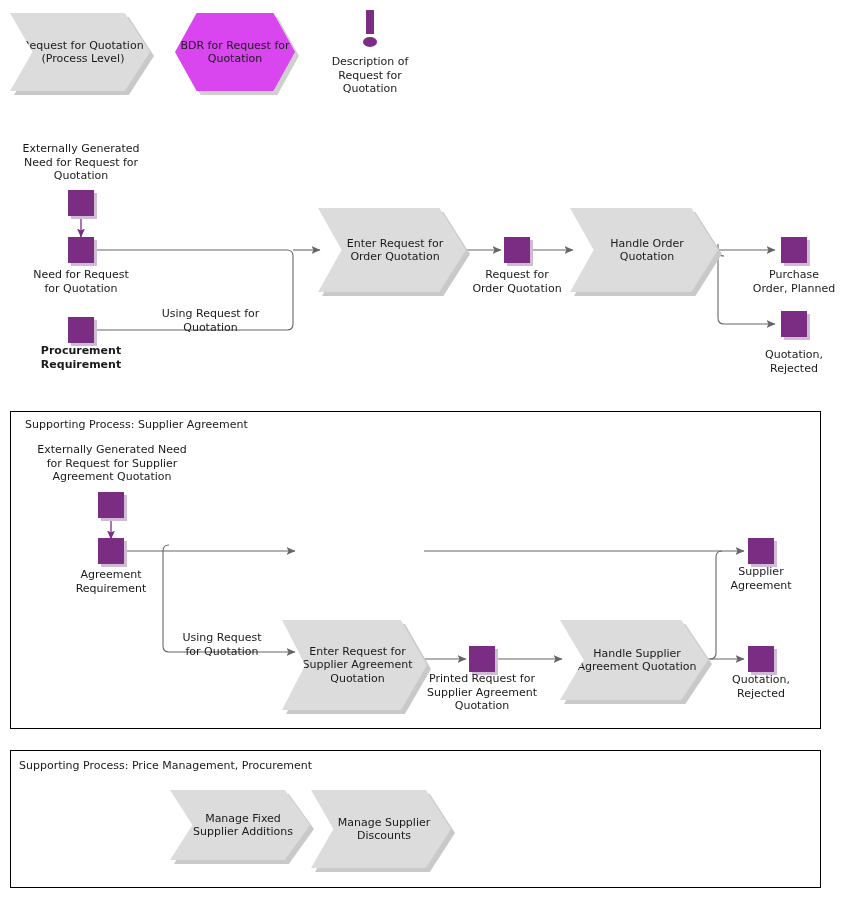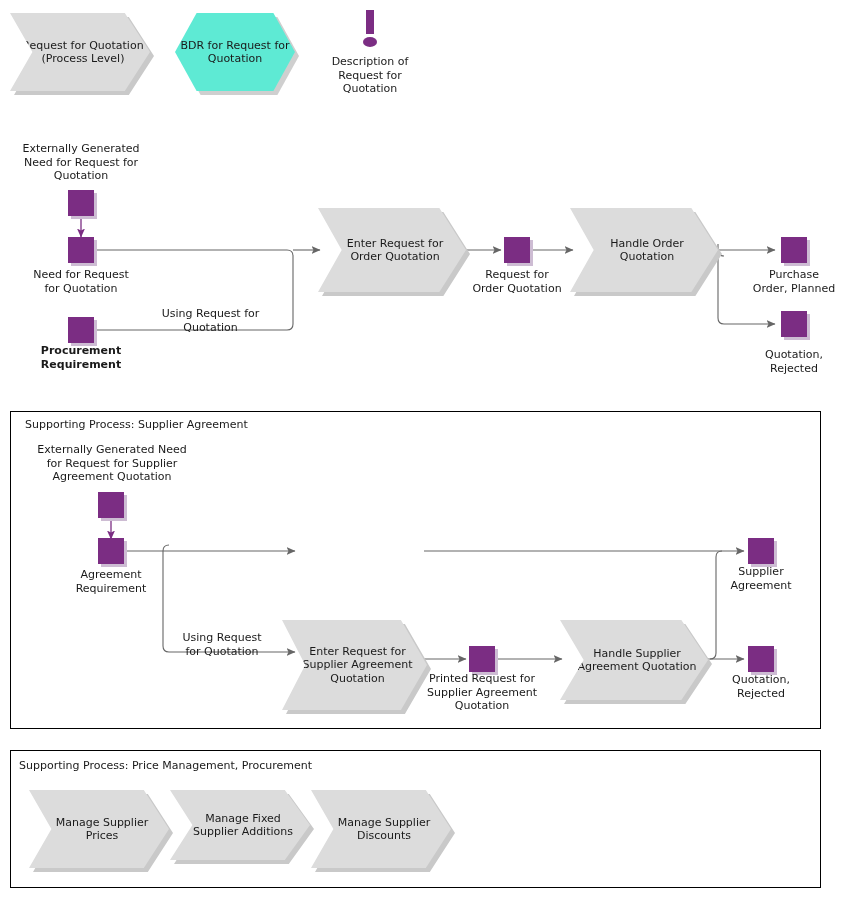--- a/index.html
+++ b/index.html
@@ -75,21 +75,21 @@
     background: #cfcfcf;
     clip-path: polygon(18% 0%, 82% 0%, 100% 50%, 82% 100%, 18% 100%, 0% 50%);
     -webkit-clip-path: polygon(18% 0%, 82% 0%, 100% 50%, 82% 100%, 18% 100%, 0% 50%);
   }
   .hex-wrap .face {
     position: absolute;
     left: 0;
     top: 0;
     width: 100%;
     height: 100%;
-    background: #5eead4;
+    background: #d946ef;
     clip-path: polygon(18% 0%, 82% 0%, 100% 50%, 82% 100%, 18% 100%, 0% 50%);
     -webkit-clip-path: polygon(18% 0%, 82% 0%, 100% 50%, 82% 100%, 18% 100%, 0% 50%);
     display: flex;
     align-items: center;
     justify-content: center;
   }
   .hex-wrap .label {
     text-align: center;
     font-size: 11px;
     line-height: 13.5px;
@@ -370,27 +370,20 @@
   <div class="sq-wrap" style="left:748px; top:646px;">
     <div class="shadow"></div>
     <div class="face"></div>
   </div>
   <div class="txt" style="left:705px; top:673px; width:112px;">Quotation,
 Rejected</div>
 
   <div class="group-box" style="left:10px; top:750px; width:811px; height:138px;"></div>
   <div class="group-title" style="left:19px; top:759px;">Supporting Process: Price Management, Procurement</div>
 
-  <div class="chev-wrap" style="left:29px; top:790px; width:140px; height:78px;">
-    <div class="shadow"></div>
-    <div class="face">
-      <div class="label">Manage
-Supplier Prices</div>
-    </div>
-  </div>
 
   <div class="chev-wrap" style="left:170px; top:790px; width:140px; height:70px;">
     <div class="shadow"></div>
     <div class="face">
       <div class="label">Manage Fixed
 Supplier
 Additions</div>
     </div>
   </div>
 

